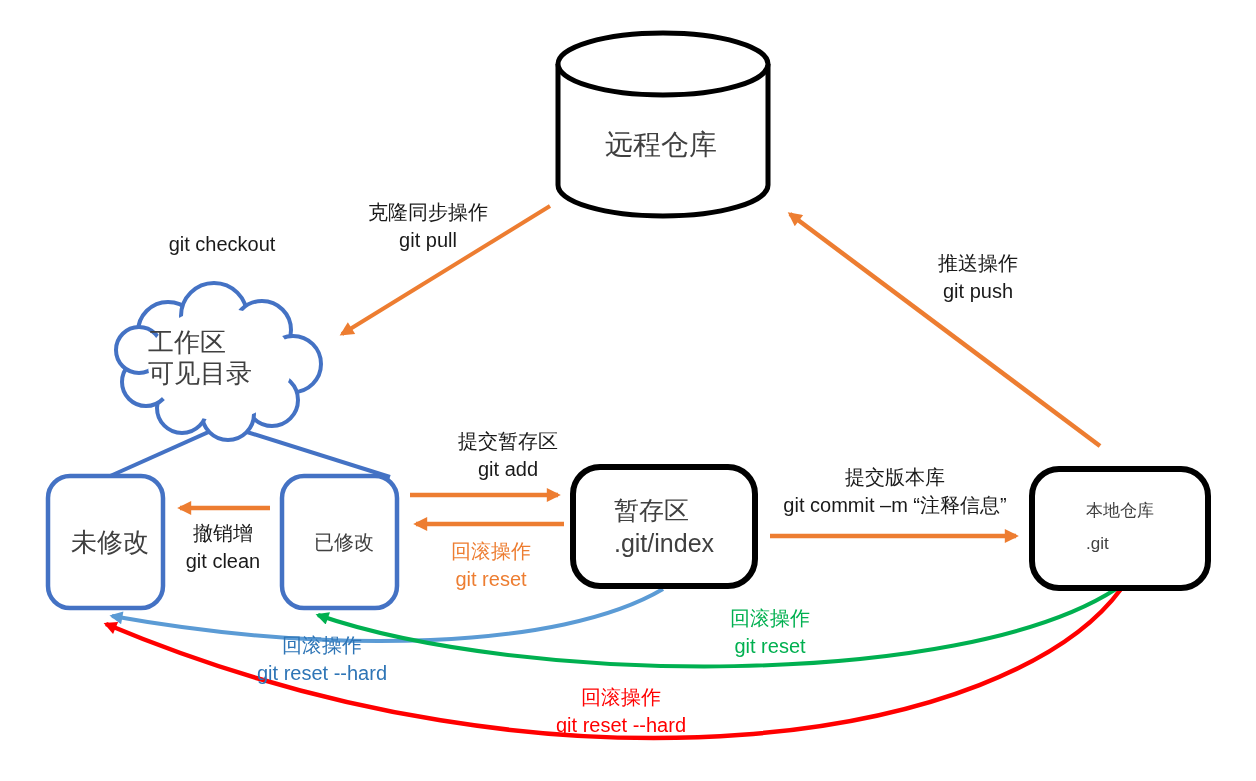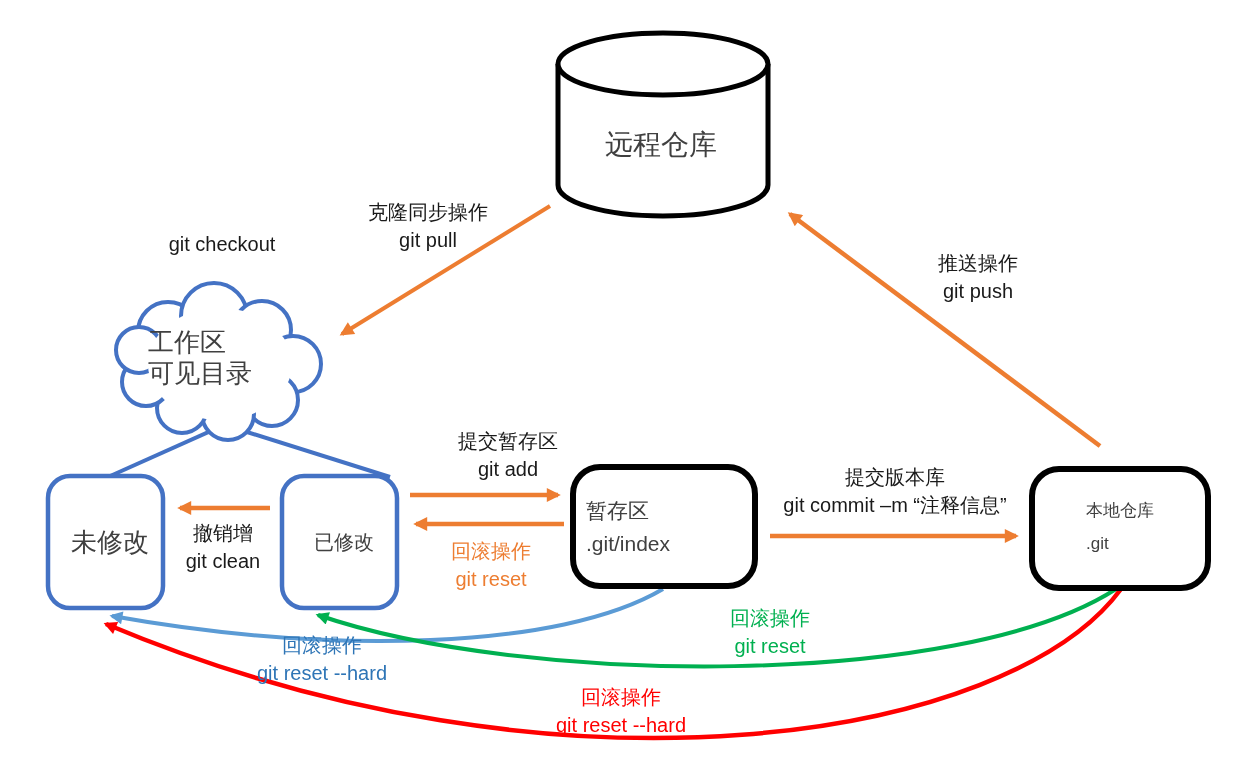--- a/index.html
+++ b/index.html
@@ -43,21 +43,21 @@
   
   .node-label{
     position:absolute;transform:translateX(-50%);text-align:left;
     font-weight:normal;color:#404040;white-space:nowrap;
   }
   .node-label .l{display:block;}
   .nl-remote{left:661px;top:128px;font-size:28px;line-height:34px;}
   .nl-workspace{left:200px;top:327px;font-size:26px;line-height:31px;}
   .nl-unmodified{left:110px;top:527px;font-size:26px;line-height:31px;}
   .nl-modified{left:344px;top:527px;font-size:20px;line-height:31px;}
-  .nl-staging{left:628px;top:494px;font-size:21px;line-height:33px;}
+  .nl-staging{left:664px;top:494px;font-size:25px;line-height:33px;}
   .nl-local{left:1120px;top:494px;font-size:17px;line-height:33px;}
   
   .lb-checkout{left:222px;top:230px;}
   .lb-pull{left:428px;top:198px;}
   .lb-push{left:978px;top:249px;}
   .lb-add{left:484px;top:427px;margin-left:24px;}
   .lb-reset-staging{left:491px;top:537px;}
   .lb-commit{left:895px;top:463px;}
   .lb-clean{left:223px;top:519px;}
   .lb-reset-hard-blue{left:322px;top:631px;}

